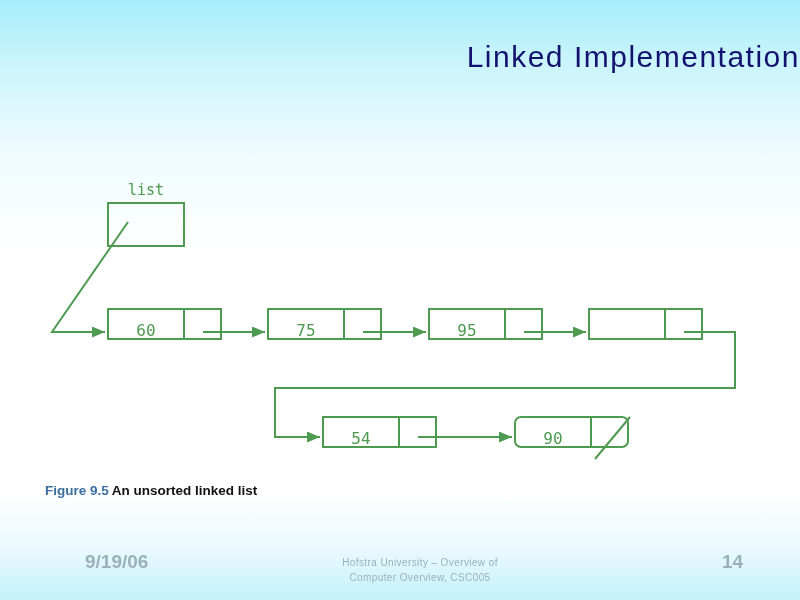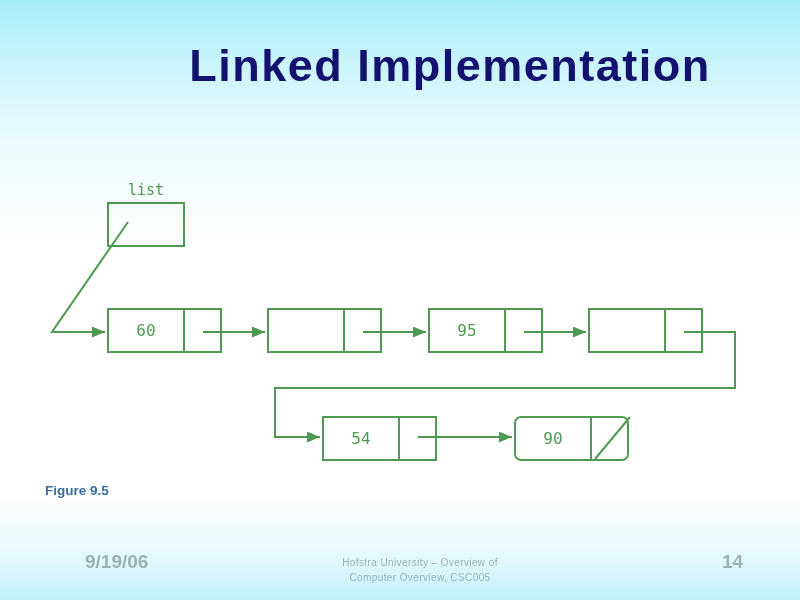--- a/index.html
+++ b/index.html
@@ -14,43 +14,43 @@
       #c9f4fc 10%,
       #eefbfe 25%,
       #ffffff 42%,
       #ffffff 82%,
       #e8f9fd 92%,
       #c2f1fa 100%);
   }
   .title {
     position: absolute;
     left: 100px; top: 40px; width: 700px;
-    text-align: center;
-    font-size: 45px;
-    font-weight: bold;
+    text-align: right;
+    font-size: 30px;
+    font-weight: normal;
     letter-spacing: 1.5px;
     color: #13136f;
   }
   .list-label {
     position: absolute;
     left: 107px; top: 181px; width: 78px;
     text-align: center;
     font-family: "DejaVu Sans Mono", monospace;
     font-size: 15px;
     color: #4e9a50;
   }
   .list-box {
     position: absolute;
     left: 107px; top: 202px; width: 78px; height: 45px;
     border: 2px solid #4e9a50;
     box-sizing: border-box;
   }
   .node {
     position: absolute;
-    width: 115px; height: 45px;
+    width: 115px; height: 32px;
     border: 2px solid #4e9a50;
     box-sizing: border-box;
     background: transparent;
   }
   .node .divider {
     position: absolute;
     left: 74px; top: -2px; bottom: -2px;
     width: 0;
     border-left: 2px solid #4e9a50;
   }
@@ -130,40 +130,42 @@
     <polyline points="684,332 735,332 735,388 275,388 275,437 320,437" marker-end="url(#ah)"></polyline>
     <line x1="418" y1="437" x2="512" y2="437" marker-end="url(#ah)"></line>
     <line x1="595" y1="459" x2="630" y2="417"></line>
   </svg>
 
   <div class="node n0">
     <span class="value">60</span>
     <span class="divider"></span>
   </div>
   <div class="node n1">
+    <span class="value">75</span>
     <span class="divider"></span>
   </div>
   <div class="node n2">
     <span class="value">95</span>
     <span class="divider"></span>
   </div>
   <div class="node n3">
     <span class="divider"></span>
   </div>
   <div class="node n4">
     <span class="value">54</span>
     <span class="divider"></span>
   </div>
   <div class="node n5">
     <span class="value">90</span>
     <span class="divider"></span>
   </div>
 
   <div class="caption">
     <span class="fig-label">Figure 9.5</span>
+    <span class="fig-text">An unsorted linked list</span>
   </div>
 
   <div class="footer-date">9/19/06</div>
   <div class="footer-center">
     <div>Hofstra University – Overview of</div>
     <div>Computer Overview, CSC005</div>
   </div>
   <div class="footer-page">14</div>
 
 </div>

